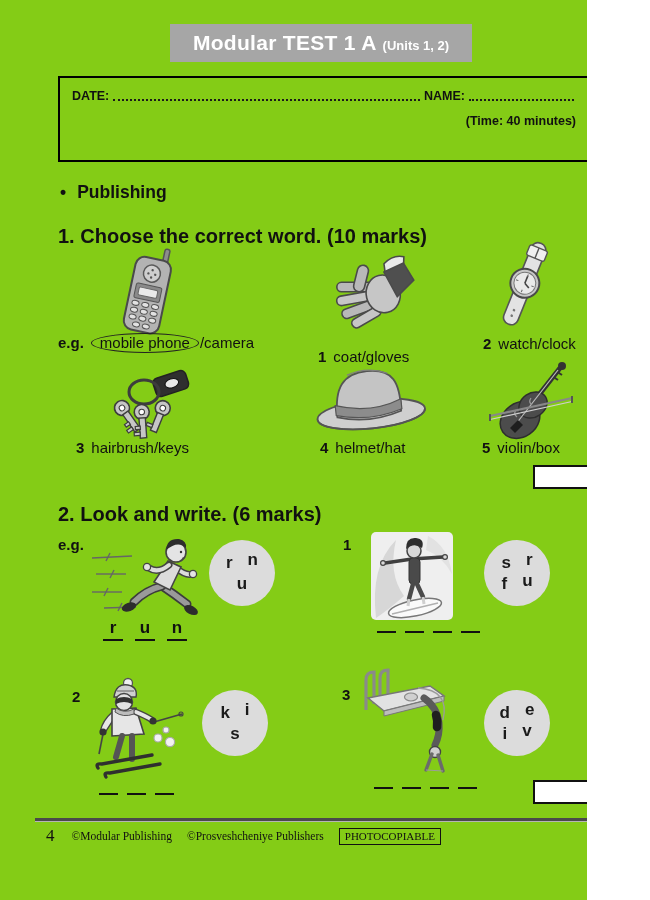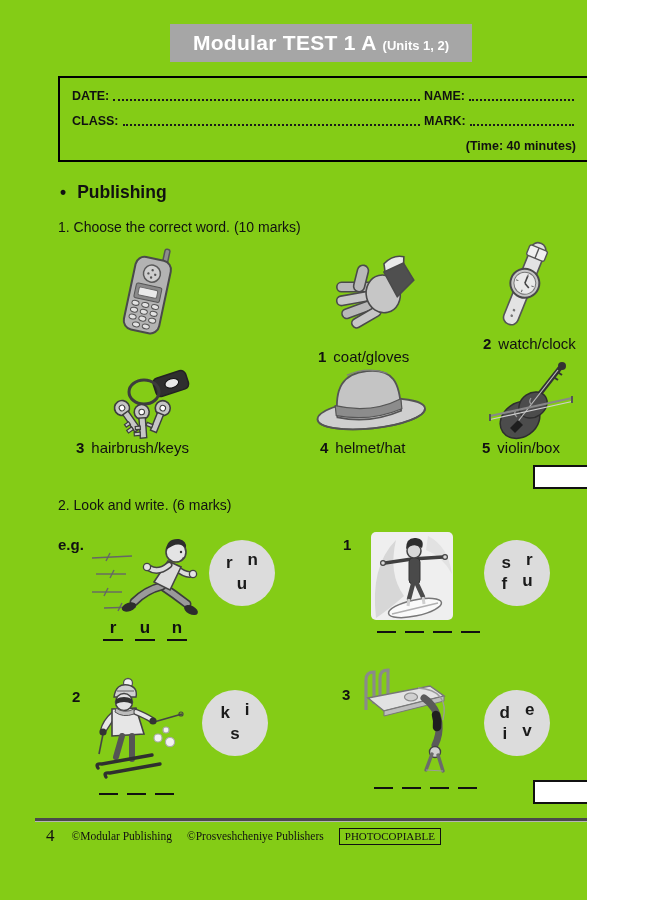--- a/index.html
+++ b/index.html
@@ -28,21 +28,21 @@
   }
   .ib-row { display:flex; align-items:flex-end; margin-bottom:11px; }
   .ib-left { flex:0 0 352px; display:flex; align-items:flex-end; }
   .ib-right { flex:1; display:flex; align-items:flex-end; }
   .dotfill { flex:1; border-bottom:2.5px dotted #1a1a1a; height:10px; margin:0 4px 2px 4px; }
   .time-note { text-align:right; padding-right:2px; margin-top:2px; }
 
   
   .vocab-heading { position:absolute; left:60px; top:182px; font-weight:bold; font-size:17.5px; }
   .vocab-heading .bullet { margin-right:11px; }
-  .task-heading { position:absolute; font-weight:normal; font-size:14px; }
+  .task-heading { position:absolute; font-weight:bold; font-size:20px;margin-top:6px; }
 
   
   .choice-label { position:absolute; font-size:15px; white-space:nowrap; }
   .choice-label .num { font-weight:bold; margin-right:7px; }
   .oval {
     display:inline-block; border:1.6px solid #222; border-radius:50%;
     padding:0 8px 1px 8px; margin:0 1px 0 0;
   }
 
   
@@ -88,30 +88,20 @@
   </div>
 
   <div class="info-box">
     <div class="ib-row">
       <div class="ib-left">
         <span>DATE:</span>
         <span class="dotfill"></span>
       </div>
       <div class="ib-right">
         <span>NAME:</span>
-        <span class="dotfill"></span>
-      </div>
-    </div>
-    <div class="ib-row">
-      <div class="ib-left">
-        <span>CLASS:</span>
-        <span class="dotfill"></span>
-      </div>
-      <div class="ib-right">
-        <span>MARK:</span>
         <span class="dotfill"></span>
       </div>
     </div>
     <div class="time-note">(Time: 40 minutes)</div>
   </div>
 
   <div class="vocab-heading">
     <span class="bullet">•</span><span>Publishing</span>
   </div>
 
@@ -174,20 +164,23 @@
         <line x1="36.5" y1="35.5" x2="36.5" y2="38" stroke="#666" stroke-width="1"></line>
         <line x1="36.5" y1="52" x2="36.5" y2="54.5" stroke="#666" stroke-width="1"></line>
         <line x1="27" y1="45" x2="29.5" y2="45" stroke="#666" stroke-width="1"></line>
         <line x1="43.5" y1="45" x2="46" y2="45" stroke="#666" stroke-width="1"></line>
         <circle cx="36.5" cy="74" r="1.3" fill="#777"></circle>
         <circle cx="36.5" cy="80" r="1.3" fill="#777"></circle>
       </g>
     </svg>
   </div>
 
+  <div class="choice-label" style="left:58px;top:333px">
+    <span class="num">e.g.</span><span class="oval">mobile phone</span><span>/camera</span>
+  </div>
   <div class="choice-label" style="left:318px;top:348px">
     <span class="num">1</span><span>coat/gloves</span>
   </div>
   <div class="choice-label" style="left:483px;top:335px">
     <span class="num">2</span><span>watch/clock</span>
   </div>
 
   <div class="abs" style="left:92px;top:368px">
     <svg width="102" height="72" viewBox="0 0 102 72">
       <g stroke="#3d3d3d">

